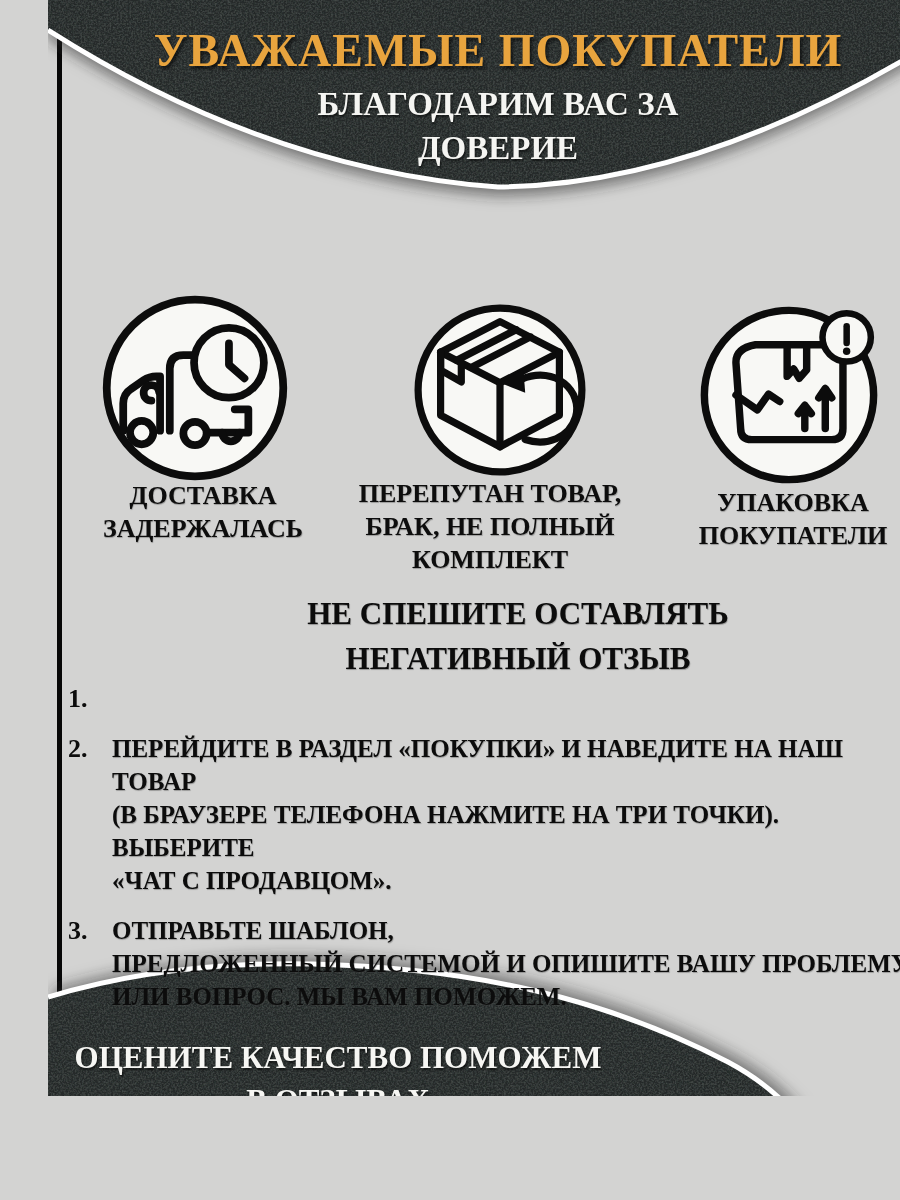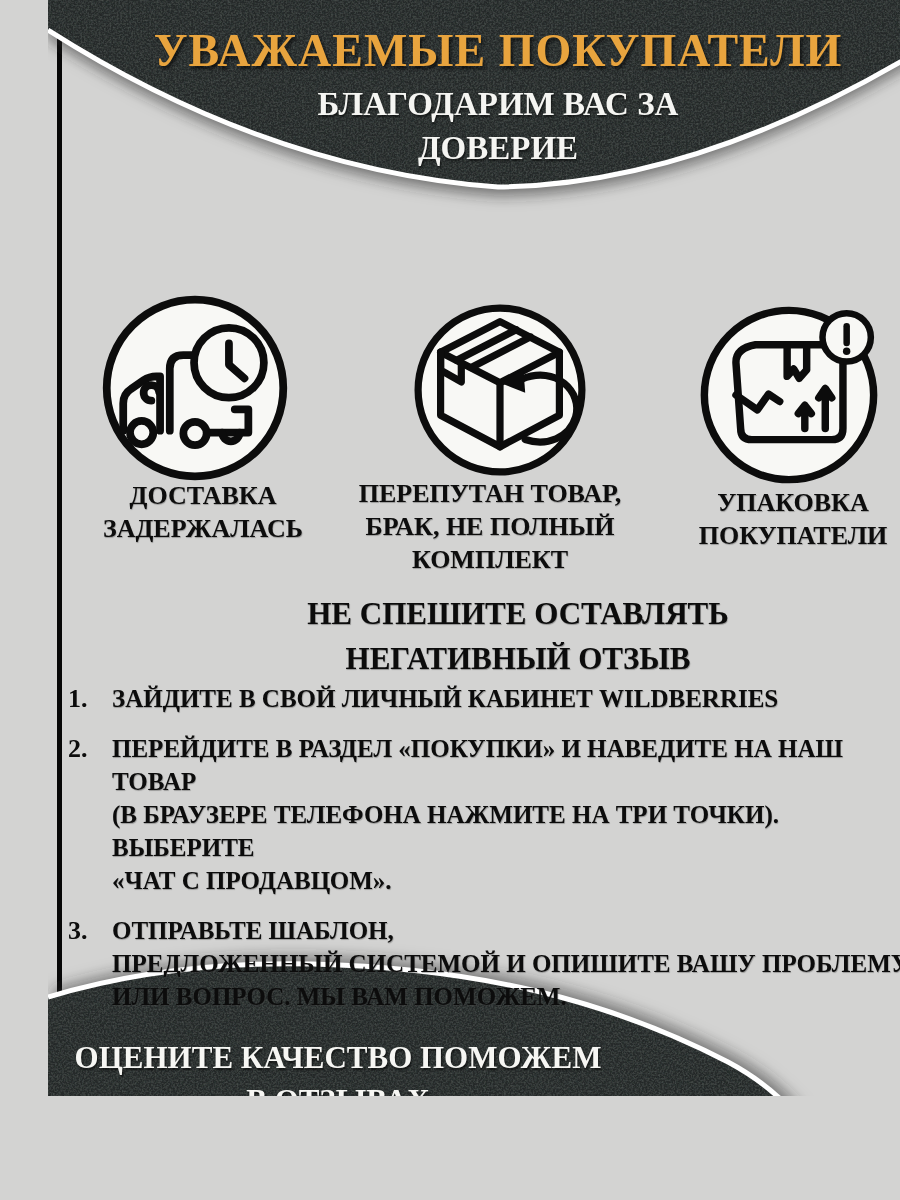--- a/index.html
+++ b/index.html
@@ -133,21 +133,20 @@
 КОМПЛЕКТ</div>
   <div class="abs center pre issue-label" style="left:595px;top:486px;width:300px;">УПАКОВКА
 ПОКУПАТЕЛИ</div>
 
   <div class="abs center pre warning">НЕ СПЕШИТЕ ОСТАВЛЯТЬ
 НЕГАТИВНЫЙ ОТЗЫВ</div>
 
   <div class="abs steps">
     <div class="step">
       <div class="step-num">1.</div>
-      <div class="step-text pre">ЗАЙДИТЕ В СВОЙ ЛИЧНЫЙ КАБИНЕТ  WILDBERRIES</div>
     </div>
     <div class="step">
       <div class="step-num">2.</div>
       <div class="step-text pre">ПЕРЕЙДИТЕ В РАЗДЕЛ «ПОКУПКИ» И НАВЕДИТЕ НА НАШ ТОВАР
 (В БРАУЗЕРЕ ТЕЛЕФОНА НАЖМИТЕ НА ТРИ ТОЧКИ). ВЫБЕРИТЕ
 «ЧАТ С ПРОДАВЦОМ».</div>
     </div>
     <div class="step">
       <div class="step-num">3.</div>
       <div class="step-text pre">ОТПРАВЬТЕ ШАБЛОН,

